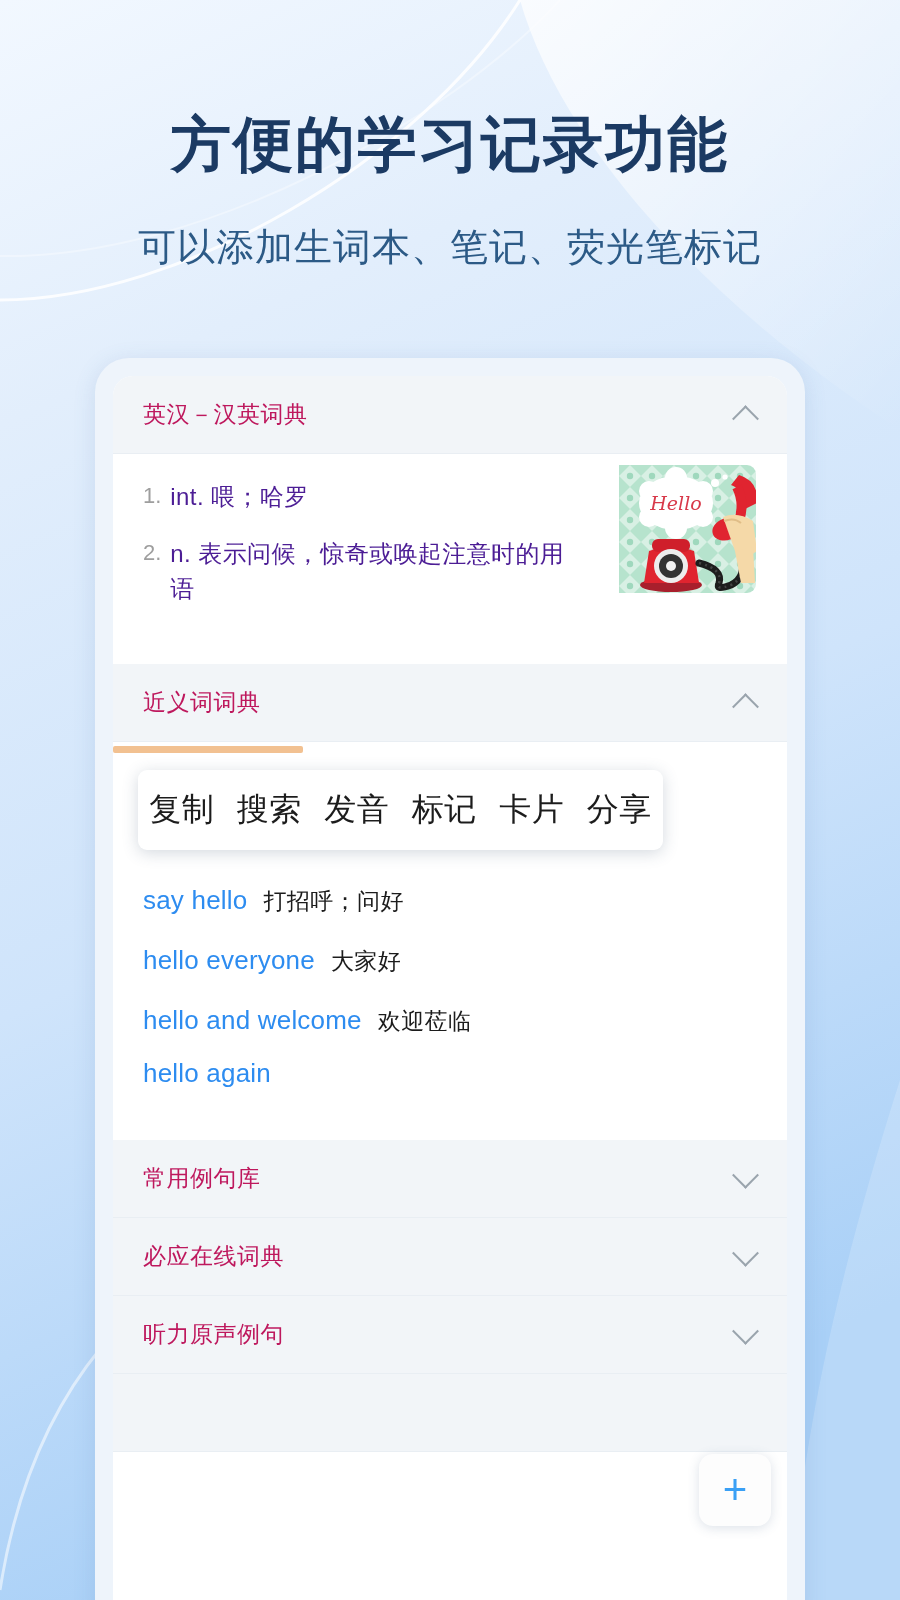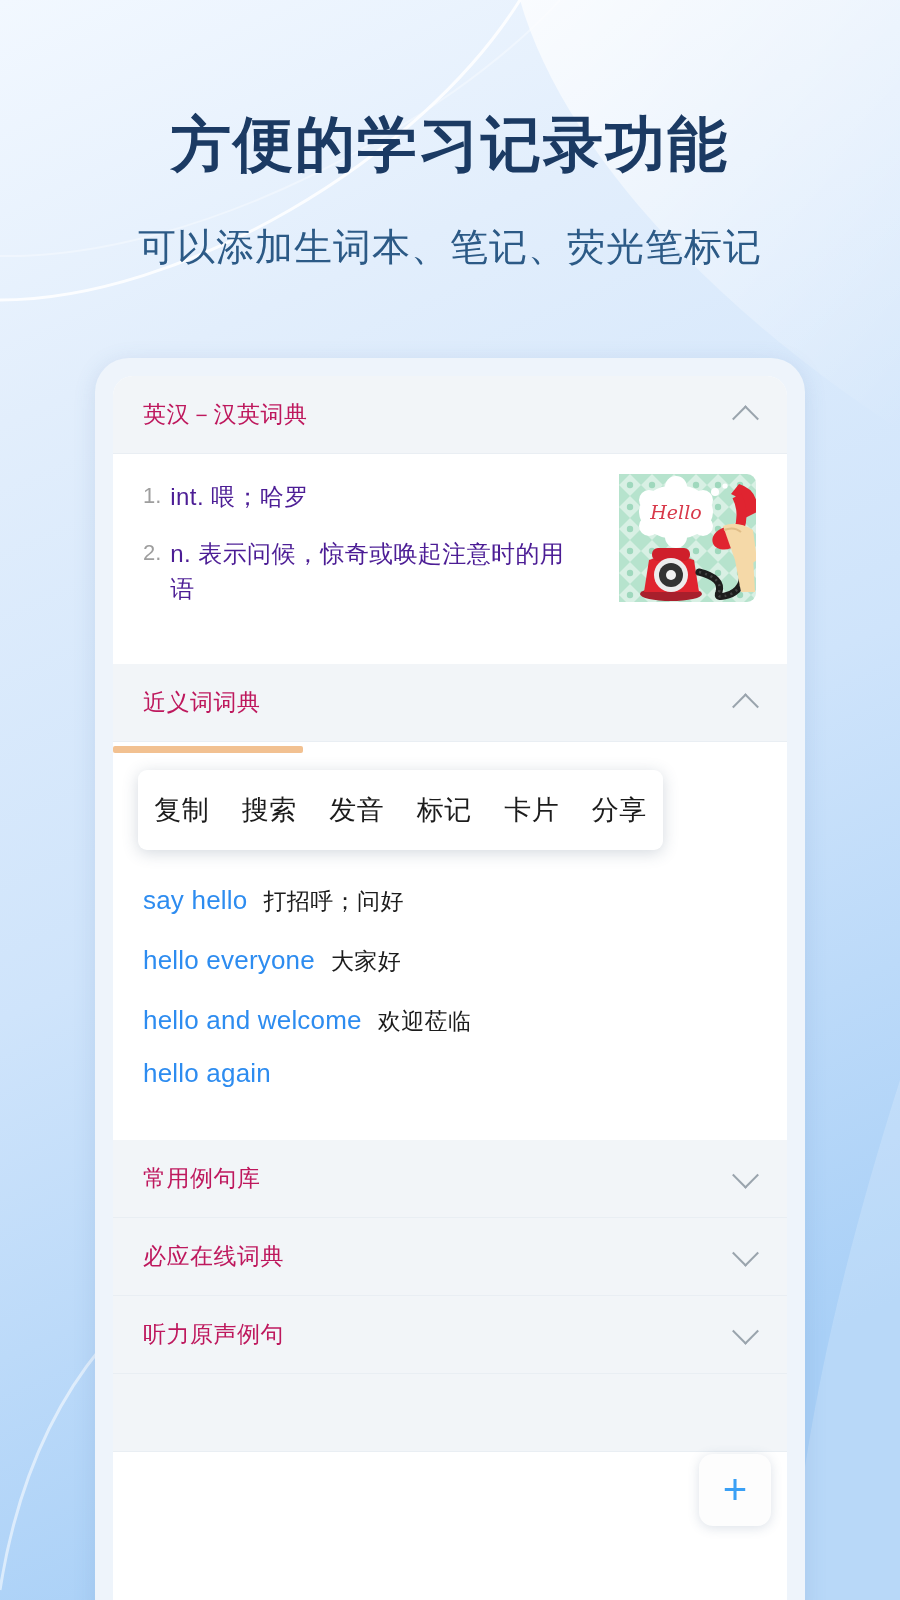--- a/index.html
+++ b/index.html
@@ -49,21 +49,21 @@
 
   
   .def-body { background:#fff; padding:26px 30px 34px 30px; position:relative; min-height:210px; }
   .def-list { list-style:none; width:430px; }
   .def-item { display:flex; margin-bottom:22px; }
   .def-num { color:#9e9e9e; font-size:22px; margin-right:9px; line-height:1.45; }
   .def-txt { color:#4c1d95; font-size:24px; line-height:1.45; letter-spacing:.4px; }
 
   
   .hello-img {
-    position:absolute; right:31px; top:20px; width:150px; height:128px;
+    position:absolute; right:31px; top:11px; width:150px; height:128px;
     border-radius:9px; overflow:hidden;padding-left:13px;
   }
 
   
   .syn-body { background:#fff; padding:0 30px; height:110px; position:relative; }
   .hl-underline {
     position:absolute; left:0px; top:4px; width:190px; height:7px;
     background:#f2c191; border-radius:2px;
   }
   .sel-text {
@@ -76,21 +76,21 @@
   .handle.right { left:440px; top:900px; border-radius:50% 0 50% 50%; }
 
   
   #ctx-menu {
     position:absolute; left:138px; top:770px; width:525px; height:80px;
     background:#fff; border-radius:9px;
     box-shadow:0 3px 16px rgba(60,80,110,.22);
     display:flex; align-items:center; z-index:9;
   }
   .ctx-item {
-    flex:1; text-align:center; font-size:27px; color:#1c1c1c; letter-spacing:.5px;
+    flex:1; text-align:center; font-size:32px; color:#1c1c1c; letter-spacing:.5px;
   }
 
   
   .phr-body { background:#fff; padding:26px 30px 30px 30px; }
   .phr-row { display:flex; align-items:baseline; margin-bottom:21px; }
   .phr-en { color:#2d8cf0; font-size:26px; letter-spacing:.2px; }
   .phr-cn { color:#1c1c1c; font-size:23px; margin-left:16px; letter-spacing:.4px;margin-top:8px; }
 
   
   #fab {

